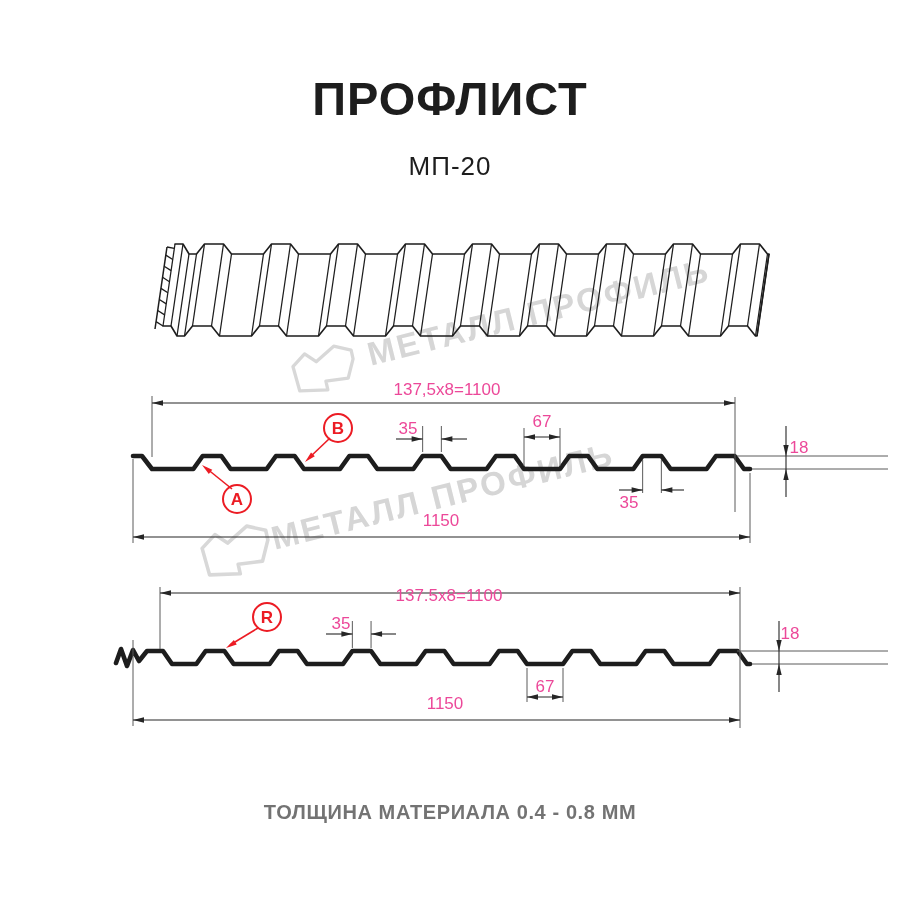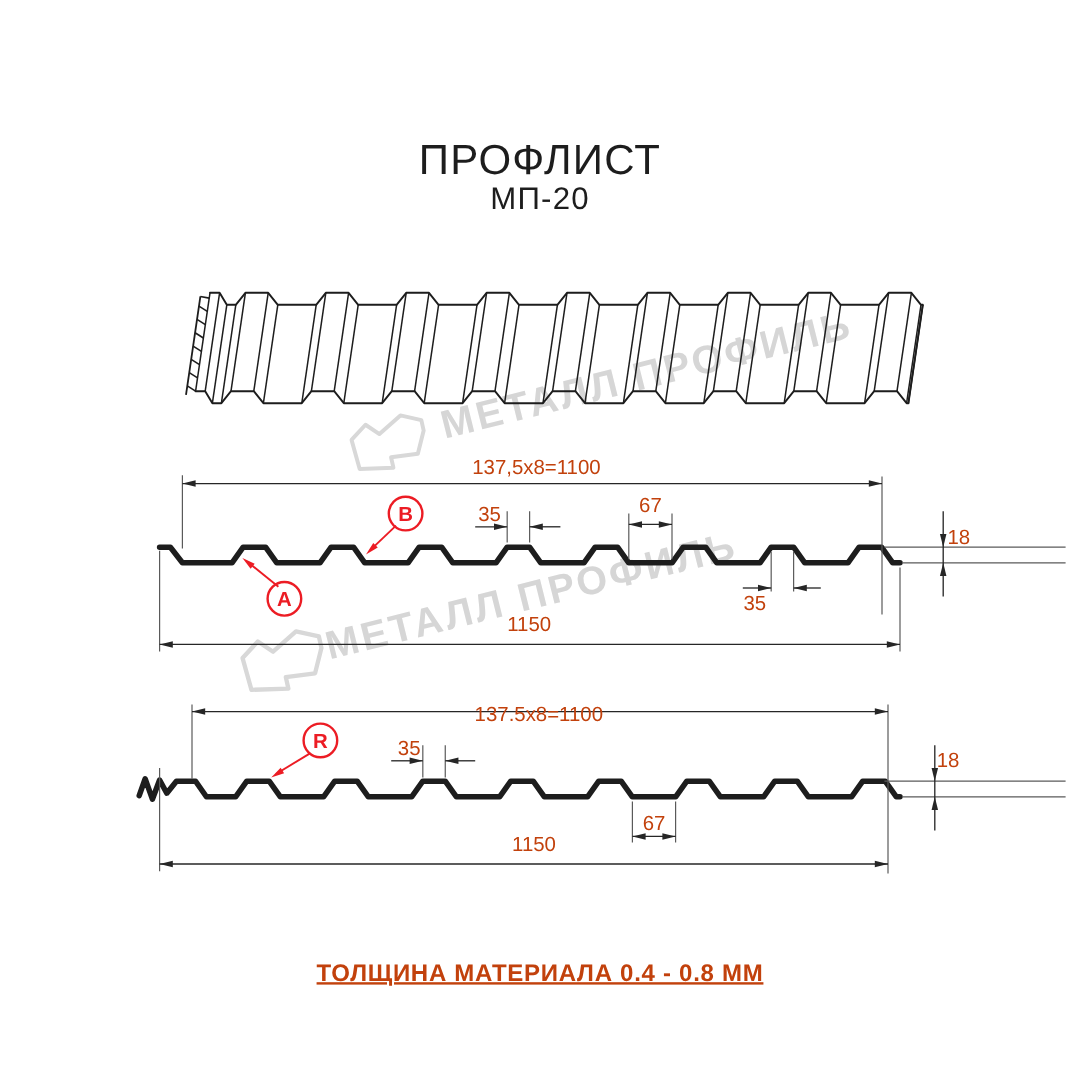--- a/index.html
+++ b/index.html
@@ -1,24 +1,24 @@
 <!DOCTYPE html>
 <html><head>
 <meta charset="utf-8">
 <style>
   html,body{margin:0;padding:0;background:#fff;}
   .page{position:relative;width:900px;height:900px;background:#fff;overflow:hidden;
         font-family:"Liberation Sans",sans-serif;color:#1d1d1d;}
   .title{position:absolute;left:50%;top:98px;transform:translate(-50%,-50%);
-         font-size:35px;font-weight:400;letter-spacing:1px;white-space:nowrap;margin-top:36px;}
+         font-size:47px;font-weight:700;letter-spacing:1px;white-space:nowrap;}
   .subtitle{position:absolute;left:50%;top:146px;transform:translate(-50%,-50%);
          font-size:26px;font-weight:400;letter-spacing:1px;white-space:nowrap;margin-top:20px;}
   .footer{position:absolute;left:50%;top:812px;transform:translate(-50%,-50%);
-         font-size:20px;font-weight:700;letter-spacing:0.6px;white-space:nowrap;color:#c2410c;text-decoration:underline;}
-  .dim{position:absolute;transform:translate(-50%,-50%);font-size:17px;color:#c2410c;white-space:nowrap;}
+         font-size:20px;font-weight:700;letter-spacing:0.6px;white-space:nowrap;color:#737373;}
+  .dim{position:absolute;transform:translate(-50%,-50%);font-size:17px;color:#ec4899;white-space:nowrap;}
   .callout{position:absolute;width:26px;height:26px;border:2.6px solid #ec1c24;border-radius:50%;
          transform:translate(-50%,-50%);display:flex;align-items:center;justify-content:center;
          color:#ec1c24;font-size:17px;font-weight:700;background:transparent;line-height:1;}
   .wm-text{position:absolute;font-weight:700;font-size:33px;letter-spacing:2.5px;color:#d6d6d6;
          transform-origin:left center;white-space:nowrap;}
   .wm-logo{position:absolute;}
   svg.draw{position:absolute;left:0;top:0;}
 </style>
 </head>
 <body>

